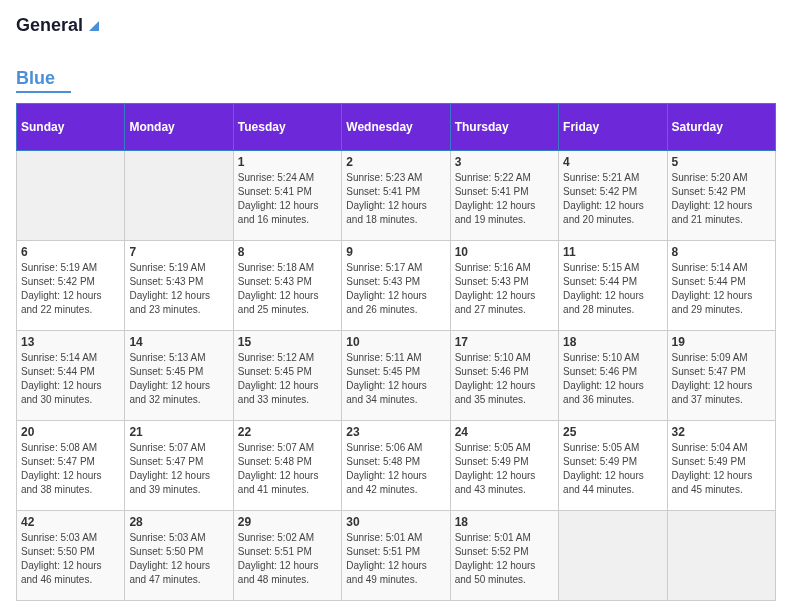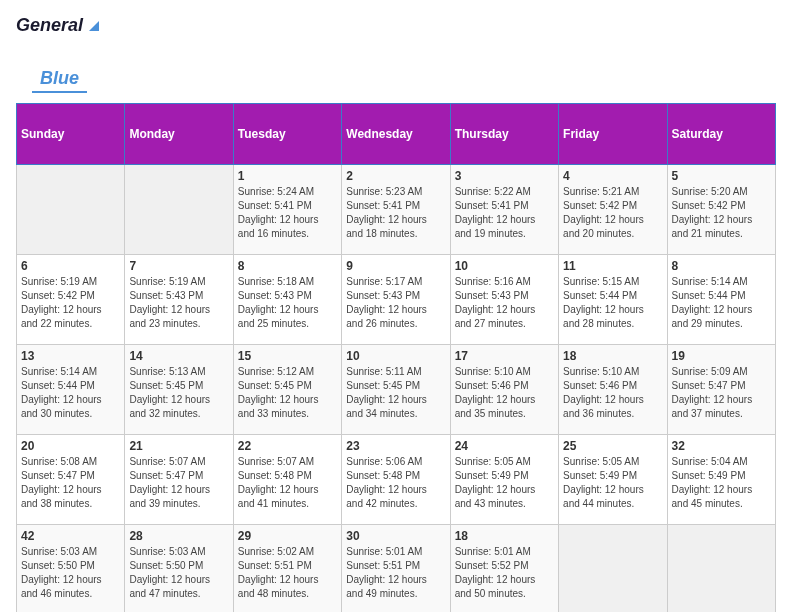--- a/index.html
+++ b/index.html
@@ -12,44 +12,43 @@
     }
     .header-area {
       display: flex;
       justify-content: space-between;
       align-items: flex-start;
       margin-bottom: 10px;
     }
     .logo {
       display: flex;
       flex-direction: column;
-      align-items: center;
-      font-style: italic;
+      align-items: flex-start;
     }
     .title-area {
       text-align: right;
     }
     .month-title {
       font-size: 36px;
       font-weight: bold;
       color: #333;
     }
     .location-title {
       font-size: 16px;
       color: #555;
     }
     table {
       width: 100%;
       border-collapse: collapse;
       font-size: 11px;
     }
     thead tr th {
-      background: #a21caf;
+      background: #6d28d9;
       color: #fff;
-      padding: 23px 4px;
+      padding: 16px 4px;
       text-align: left;
       font-size: 12px;
       border: 1px solid #3a7bc8;
     }
     tbody tr td {
       border: 1px solid #ccc;
       vertical-align: top;
       padding: 4px;
       width: calc(100% / 7);
       min-height: 80px;

